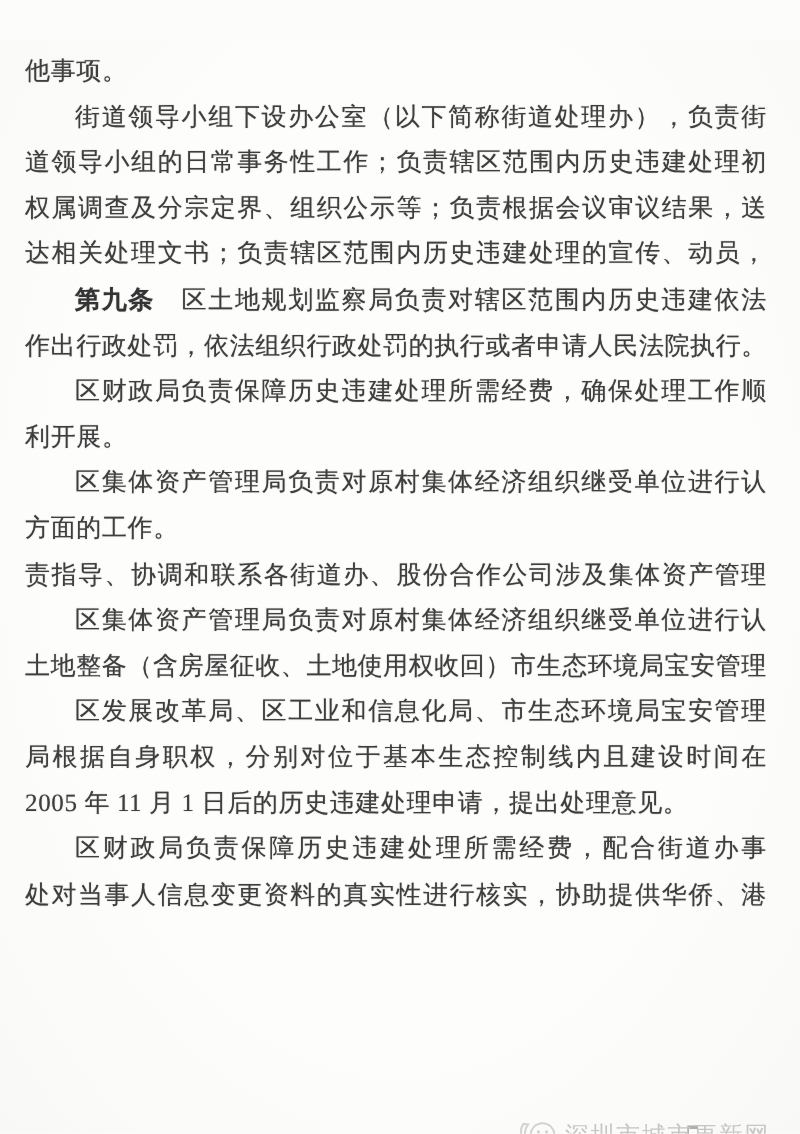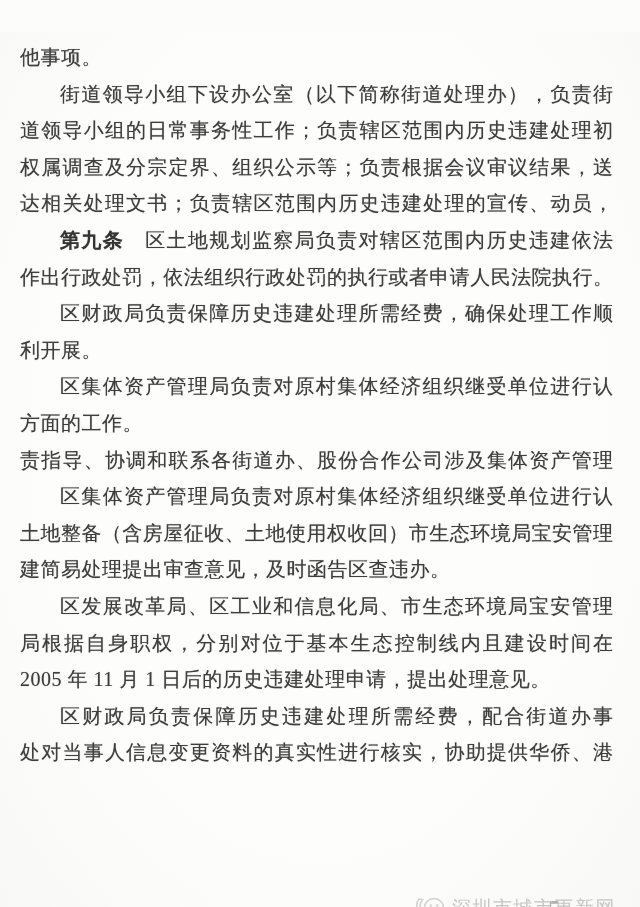--- a/index.html
+++ b/index.html
@@ -69,21 +69,20 @@
       <div class="line just"><span>达相关处理文书；负责辖区范围内历史违建处理的宣传、动员，</span></div>
       <div class="line indent just"><span class="seg-bold">第九条</span><span>　区土地规划监察局负责对辖区范围内历史违建依法</span></div>
       <div class="line just"><span>作出行政处罚，依法组织行政处罚的执行或者申请人民法院执行。</span></div>
       <div class="line indent just"><span>区财政局负责保障历史违建处理所需经费，确保处理工作顺</span></div>
       <div class="line"><span>利开展。</span></div>
       <div class="line indent just"><span>区集体资产管理局负责对原村集体经济组织继受单位进行认</span></div>
       <div class="line"><span>方面的工作。</span></div>
       <div class="line just"><span>责指导、协调和联系各街道办、股份合作公司涉及集体资产管理</span></div>
       <div class="line indent just"><span>区集体资产管理局负责对原村集体经济组织继受单位进行认</span></div>
       <div class="line just"><span>土地整备（含房屋征收、土地使用权收回）市生态环境局宝安管理</span></div>
-      <div class="line"><span>建简易处理提出审查意见，及时函告区查违办。</span></div>
       <div class="line indent just"><span>区发展改革局、区工业和信息化局、市生态环境局宝安管理</span></div>
       <div class="line just"><span>局根据自身职权，分别对位于基本生态控制线内且建设时间在</span></div>
       <div class="line"><span>2005 年 11 月 1 日后的历史违建处理申请，提出处理意见。</span></div>
       <div class="line indent just"><span>区财政局负责保障历史违建处理所需经费，配合街道办事</span></div>
       <div class="line just"><span>处对当事人信息变更资料的真实性进行核实，协助提供华侨、港</span></div>
     </div>
 
   <div class="page-number">5</div>
 
   <div class="watermark">

